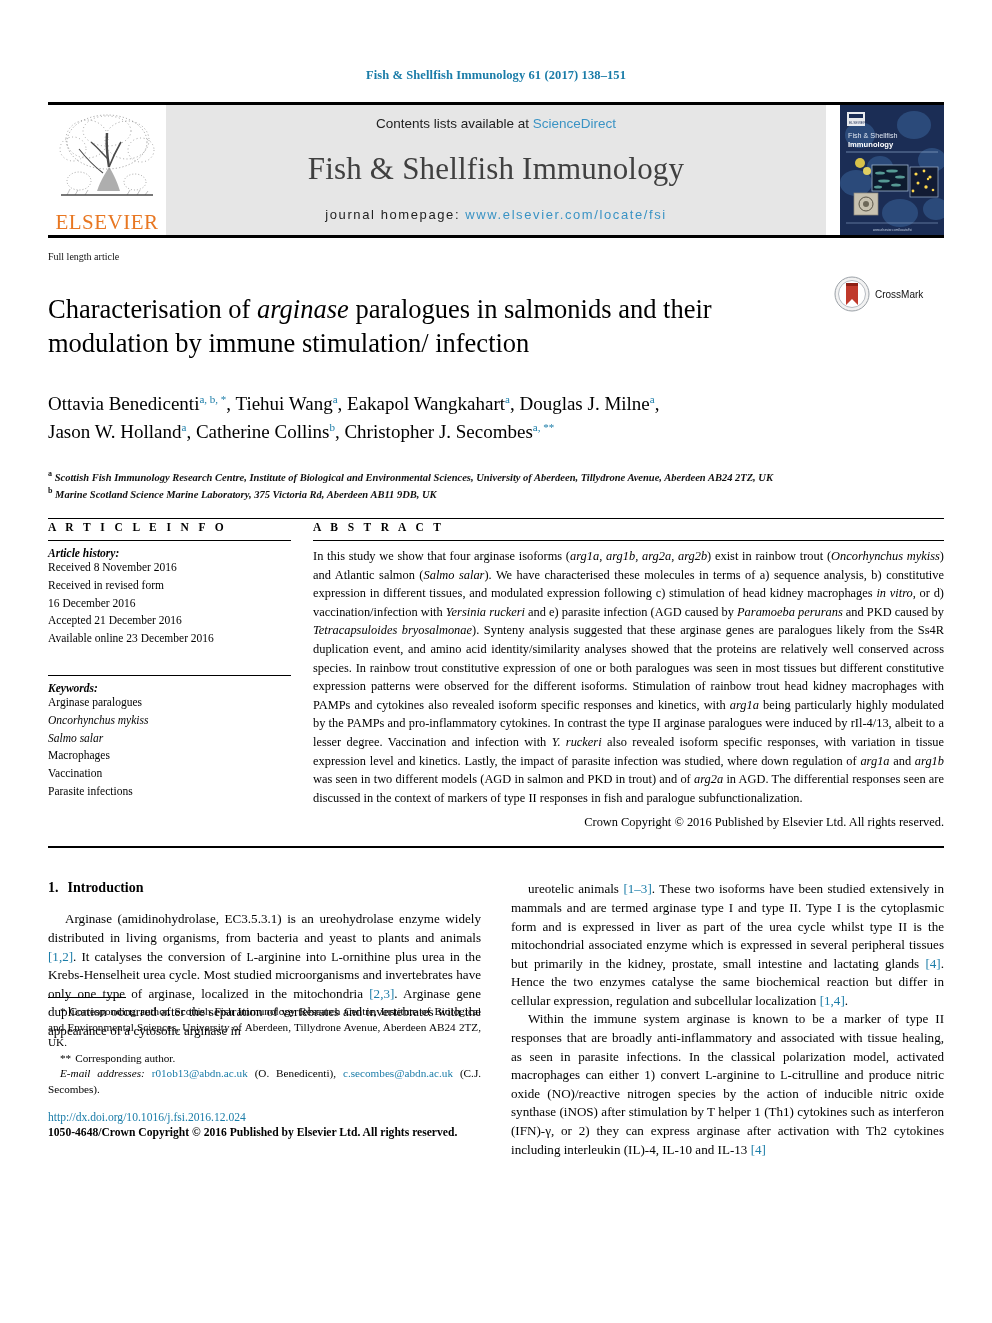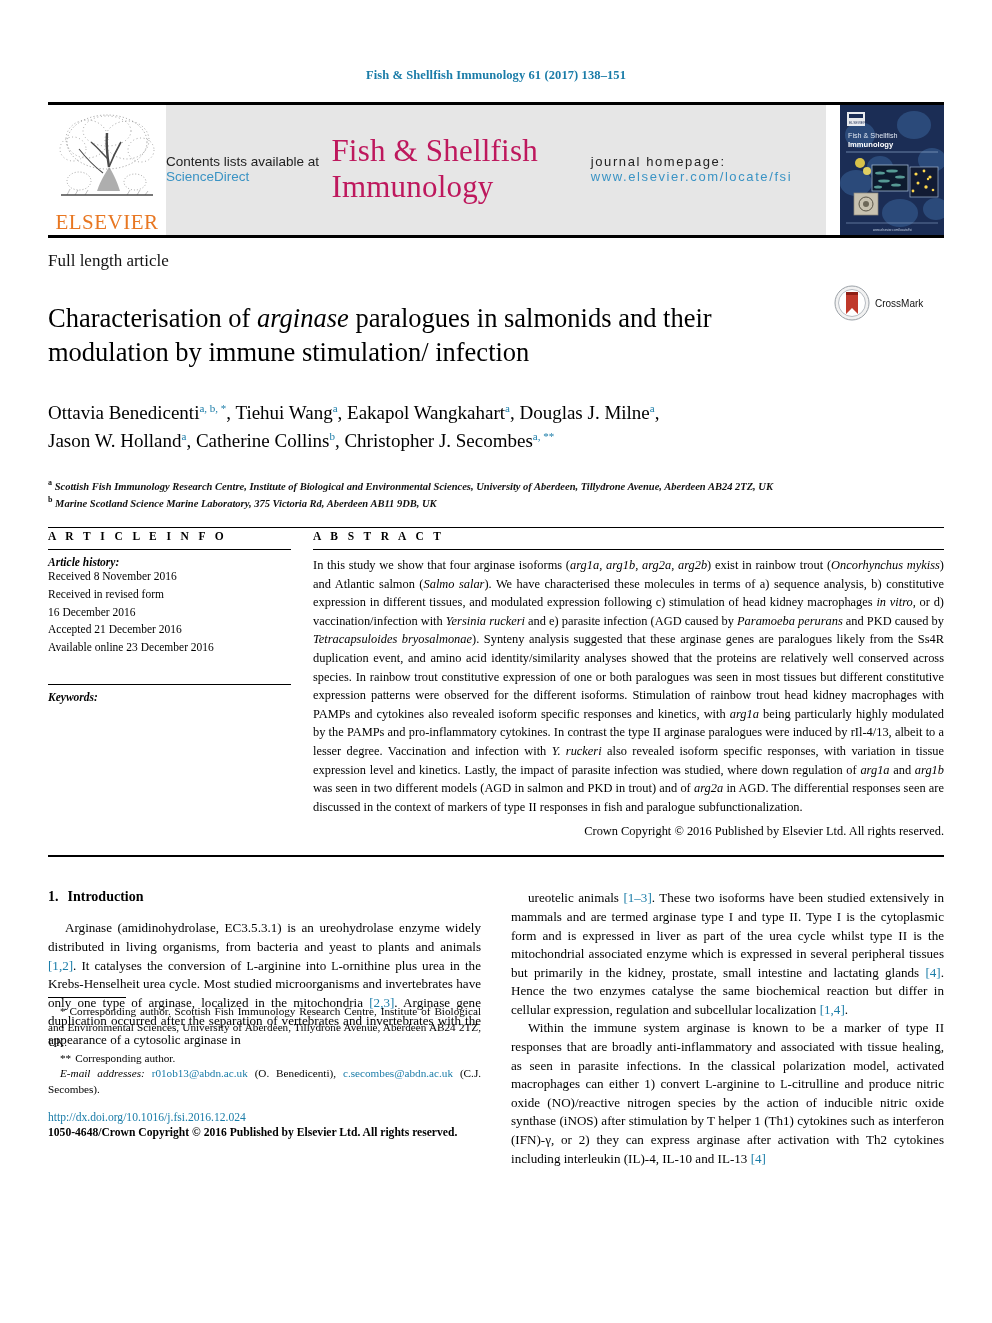--- a/index.html
+++ b/index.html
@@ -63,36 +63,37 @@
     color: #e87722;
     font-size: 21px;
     letter-spacing: 0.5px;
     font-weight: 400;
     line-height: 1;
   }
   .masthead-center {
     flex: 1 1 auto;
     background: #e6e6e6;
     display: flex;
-    flex-direction: row;
+    flex-direction: column;
+    justify-content: space-between;
     align-items: center;
     padding: 11px 0 13px 0;
   }
   .contents-line {
     font-family: "Liberation Sans", sans-serif;
     font-size: 13.5px;
     color: #222;
   }
   .contents-line .sd {
     color: #3a93c4;
   }
   .journal-title {
     font-family: "Liberation Serif", serif;
     font-size: 31px;
-    color: #be185d;
+    color: #404040;
     letter-spacing: 0.2px;
   }
   .homepage-line {
     font-family: "Liberation Sans", sans-serif;
     font-size: 13px;
     color: #222;
     letter-spacing: 1.6px;
   }
   .homepage-line .url {
     color: #3a93c4;
@@ -105,21 +106,21 @@
   }
   .cover-thumb svg { display: block; }
 
   
   .after-masthead-rule {
     border-top: 3px solid #000;
     margin-top: 0;
   }
   .article-type {
     font-family: "Liberation Serif", serif;
-    font-size: 17px;
+    font-size: 10px;
     margin-top: 13px;
     color: #111;
   }
   .title-block {
     display: flex;
     align-items: flex-start;
     margin-top: 12px;
   }
   .paper-title {
     flex: 1 1 auto;
@@ -439,20 +440,28 @@
       <div class="info-list">
         <div>Received 8 November 2016</div>
         <div>Received in revised form</div>
         <div>16 December 2016</div>
         <div>Accepted 21 December 2016</div>
         <div>Available online 23 December 2016</div>
       </div>
       <div class="info-gap"></div>
       <div class="thin-rule"></div>
       <div class="info-sub">Keywords:</div>
+      <div class="info-list">
+        <div>Arginase paralogues</div>
+        <div class="it">Oncorhynchus mykiss</div>
+        <div class="it">Salmo salar</div>
+        <div>Macrophages</div>
+        <div>Vaccination</div>
+        <div>Parasite infections</div>
+      </div>
     </div>
 
     <div class="col-abstract">
       <div class="sec-head">A B S T R A C T</div>
       <div class="thin-rule"></div>
       <div class="abstract-body">In this study we show that four arginase isoforms (<i>arg1a</i>, <i>arg1b</i>, <i>arg2a</i>, <i>arg2b</i>) exist in rainbow trout (<i>Oncorhynchus mykiss</i>) and Atlantic salmon (<i>Salmo salar</i>). We have characterised these molecules in terms of a) sequence analysis, b) constitutive expression in different tissues, and modulated expression following c) stimulation of head kidney macrophages <i>in vitro</i>, or d) vaccination/infection with <i>Yersinia ruckeri</i> and e) parasite infection (AGD caused by <i>Paramoeba perurans</i> and PKD caused by <i>Tetracapsuloides bryosalmonae</i>). Synteny analysis suggested that these arginase genes are paralogues likely from the Ss4R duplication event, and amino acid identity/similarity analyses showed that the proteins are relatively well conserved across species. In rainbow trout constitutive expression of one or both paralogues was seen in most tissues but different constitutive expression patterns were observed for the different isoforms. Stimulation of rainbow trout head kidney macrophages with PAMPs and cytokines also revealed isoform specific responses and kinetics, with <i>arg1a</i> being particularly highly modulated by the PAMPs and pro-inflammatory cytokines. In contrast the type II arginase paralogues were induced by rIl-4/13, albeit to a lesser degree. Vaccination and infection with <i>Y. ruckeri</i> also revealed isoform specific responses, with variation in tissue expression level and kinetics. Lastly, the impact of parasite infection was studied, where down regulation of <i>arg1a</i> and <i>arg1b</i> was seen in two different models (AGD in salmon and PKD in trout) and of <i>arg2a</i> in AGD. The differential responses seen are discussed in the context of markers of type II responses in fish and paralogue subfunctionalization.</div>
       <div class="copyright-line">Crown Copyright © 2016 Published by Elsevier Ltd. All rights reserved.</div>
     </div>
   </div>
 

